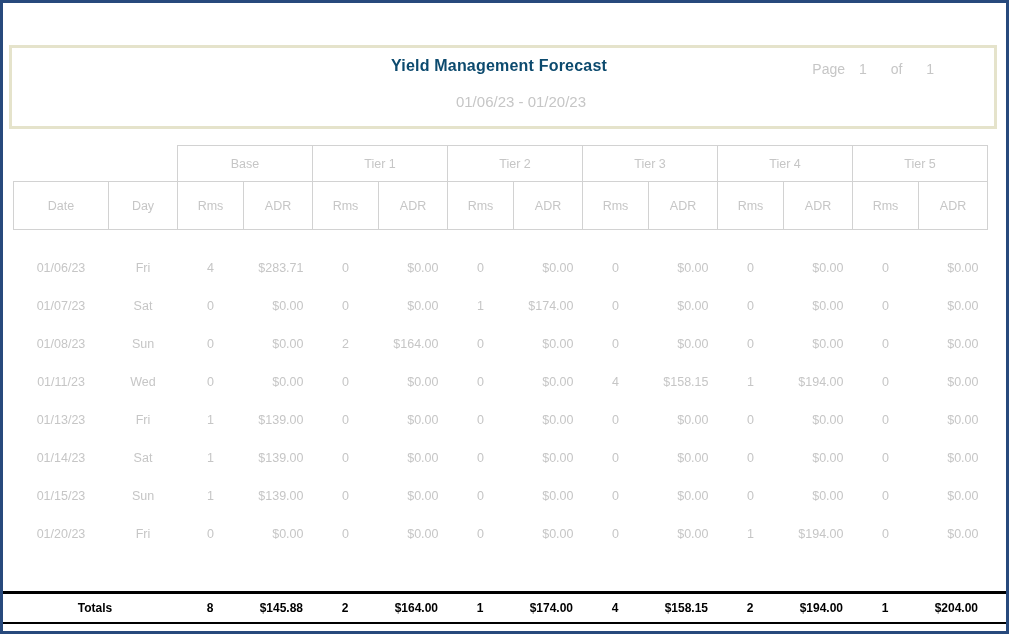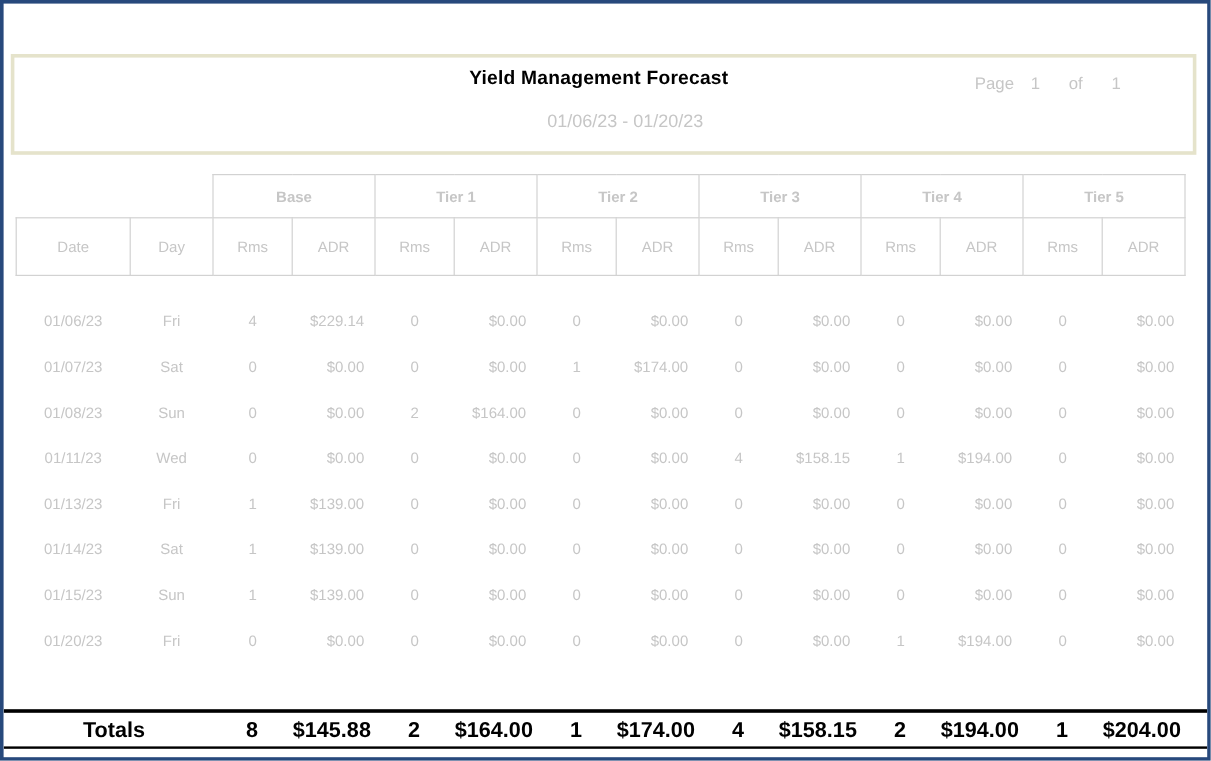--- a/index.html
+++ b/index.html
@@ -10,43 +10,43 @@
   
   .topbar{position:absolute;top:5px;left:5px;right:24px;display:flex;
           justify-content:space-between;align-items:flex-start;font-size:15px;}
   .topbar-left{color:#aeaeae;white-space:pre;}
   .topbar-right{color:#bfc3c7;letter-spacing:.5px;}
 
   
   .header-box{position:absolute;top:42px;left:6px;right:9px;height:84px;
               box-sizing:border-box;border:3px solid #e5e3cb;background:#fff;}
   .hb-title{position:absolute;top:9px;left:0;right:8px;text-align:center;
-            font-weight:bold;font-size:16px;color:#000000;letter-spacing:.2px;}
+            font-weight:bold;font-size:16px;color:#0c4a6e;letter-spacing:.2px;}
   .hb-range{position:absolute;top:45px;left:0;right:0;text-align:center;
             font-size:15px;color:#c6c6c6;padding-left:36px;}
   .hb-page{position:absolute;top:13px;right:60px;font-size:14px;color:#c6c6c6;}
   .hb-page span{display:inline-block;}
   .hb-page .gap1{margin-left:10px;} .hb-page .gap2{margin-left:20px;}
 
   
   table{border-collapse:collapse;table-layout:fixed;}
   .rpt{position:absolute;top:142px;left:10px;width:974px;}
   .rpt td{font-size:12.5px;color:#c6c6c6;text-align:center;box-sizing:border-box;}
-  .rpt td.g{border:1px solid #d2d2d2;height:36px;font-weight:bold;}
+  .rpt td.g{border:1px solid #d2d2d2;height:36px;}
   .rpt td.hd{border:1px solid #d2d2d2;height:48px;text-align:center;}
   .rpt td.nb{border:none;}
   .rpt tr.gap td{height:19px;border:none;}
   .rpt tr.datarow td{height:38px;border:none;}
   .rpt td.adr{text-align:right;padding-right:9px;}
 
   
   .totals-band{position:absolute;left:0;right:0;top:588px;background:#fff;
                border-top:3px solid #000;border-bottom:2px solid #000;}
   .tot{margin-left:10px;width:974px;}
-  .tot td{font-size:18px;font-weight:bold;color:#000;text-align:center;
+  .tot td{font-size:12px;font-weight:bold;color:#000;text-align:center;
           height:28px;box-sizing:border-box;}
   .tot td.adr{text-align:right;padding-right:9px;}
 </style>
 </head>
 <body>
 
 <div class="page">
 
 
   <div class="header-box">
@@ -104,21 +104,21 @@
           <td class="hd">ADR</td>
         </tr>
       <tr class="gap">
         <td colspan="14" class="nb"></td>
       </tr>
 
     <tr class="datarow">
           <td class="">01/06/23</td>
           <td class="">Fri</td>
           <td class="rms">4</td>
-          <td class="adr">$229.14</td>
+          <td class="adr">$283.71</td>
           <td class="rms">0</td>
           <td class="adr">$0.00</td>
           <td class="rms">0</td>
           <td class="adr">$0.00</td>
           <td class="rms">0</td>
           <td class="adr">$0.00</td>
           <td class="rms">0</td>
           <td class="adr">$0.00</td>
           <td class="rms">0</td>
           <td class="adr">$0.00</td>

